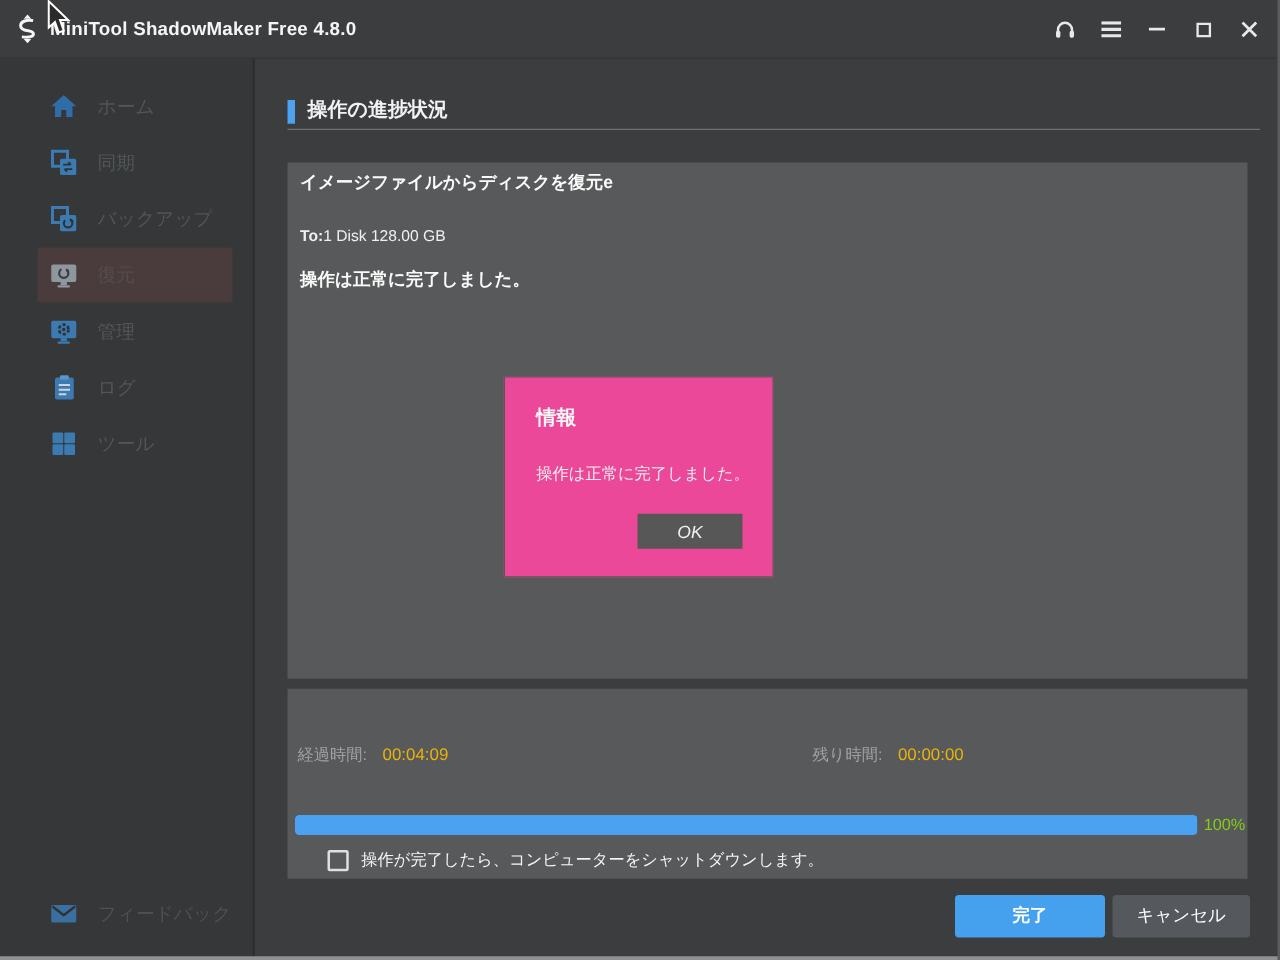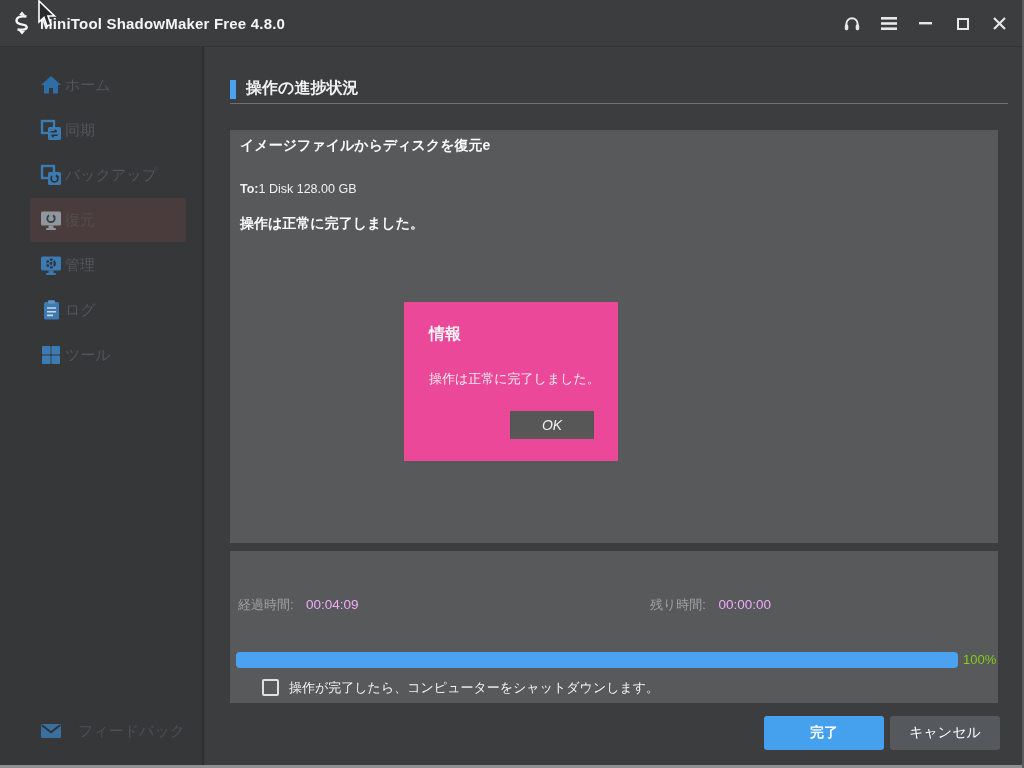--- a/index.html
+++ b/index.html
@@ -19,21 +19,21 @@
   .tb-btn { width:37px; height:47px; display:flex; align-items:center; justify-content:center; cursor:pointer; }
   
   .cursor { position:absolute; left:37px; top:0; z-index:50; }
   
   .sidebar { position:absolute; left:0; top:47px; width:204px; height:721px;
     background:#353738; border-right:2px solid #2c2e2f; }
   .side-list { position:absolute; left:0; top:16px; width:204px; }
   .side-item { height:44px; margin:0 18px 1px 30px; display:flex; align-items:center;
     padding-left:10px; border-radius:3px; cursor:pointer; }
   .side-item .s-icon { width:22px; height:22px; flex:0 0 22px; }
-  .side-item .s-label { margin-left:3px; font-size:15px; color:#51565a; }
+  .side-item .s-label { margin-left:16px; font-size:15px; color:#51565a; }
   .side-item.selected { background:#4a3c3c; }
   .side-item.selected .s-label { color:#544d4c; }
   .feedback { position:absolute; left:30px; bottom:26px; display:flex; align-items:center; cursor:pointer; padding-left:10px; }
   .feedback .s-icon { width:22px; height:22px; opacity:.85; }
   .feedback .s-label { margin-left:16px; font-size:15px; color:#4c5154; }
   
   .page-head-bar { position:absolute; left:230px; top:80px; width:6px; height:19px; background:#4aa2f0; }
   .page-title { position:absolute; left:246px; top:78px; font-size:16px; font-weight:bold; color:#f2f2f2; }
   .page-rule { position:absolute; left:230px; top:103px; width:778px; height:1px; background:#6e7071; }
   
@@ -47,28 +47,28 @@
   .dialog { position:absolute; left:403px; top:301px; width:216px; height:161px;
     background:#ec4899; border:1px solid #585858; z-index:20; }
   .dialog-title { position:absolute; left:25px; top:22px; font-size:16px; font-weight:bold; color:#f5f5f5; }
   .dialog-msg { position:absolute; left:25px; top:68px; font-size:13px; color:#eeeeee; }
   .dialog-ok { position:absolute; right:24px; bottom:22px; width:84px; height:28px;
     background:#575757; border:none; color:#f0f0f0; font-size:14px; font-style:italic;
     font-family:"Liberation Sans", sans-serif; cursor:pointer; }
   
   .bottom-panel { position:absolute; left:230px; top:551px; width:768px; height:152px; background:#58595a; }
   .timer-label { font-size:13px; color:#9fa1a3; }
-  .timer-value { font-size:13.5px; color:#f0abfc; margin-left:8px; }
+  .timer-value { font-size:13.5px; color:#eab308; margin-left:8px; }
   .elapsed { position:absolute; left:8px; top:44px; }
   .remaining { position:absolute; left:420px; top:44px; }
   .progress-track { position:absolute; left:6px; top:101px; width:722px; height:16px;
     border-radius:3px; background:#474a4c; overflow:hidden; }
   .progress-fill { height:100%; background:#4aa2f0; border-radius:3px; }
   .progress-pct { position:absolute; left:733px; top:101px; font-size:13px; color:#84cc16; }
-  .shutdown-row { position:absolute; left:8px; top:128px; display:flex; align-items:flex-start;padding-left:24px; }
+  .shutdown-row { position:absolute; left:8px; top:128px; display:flex; align-items:flex-end;padding-left:24px; }
   .checkbox { width:17px; height:17px; border:2px solid #e0e0e0; border-radius:2px;
     background:transparent; cursor:pointer; }
   .shutdown-label { margin-left:10px; font-size:13px; color:#f5f5f5; }
   
   .btn { position:absolute; top:716px; height:34px; border:none; border-radius:3px;
     font-size:14px; color:#ffffff; font-family:"Liberation Sans", sans-serif; cursor:pointer; }
   .btn-done { left:764px; width:120px; background:#45a0ee;font-weight:bold; }
   .btn-cancel { left:890px; width:110px; background:#55595d; }
   
   .win-bottom-edge { position:absolute; left:0; bottom:0; width:1024px; height:3px; background:#8e9091; }

